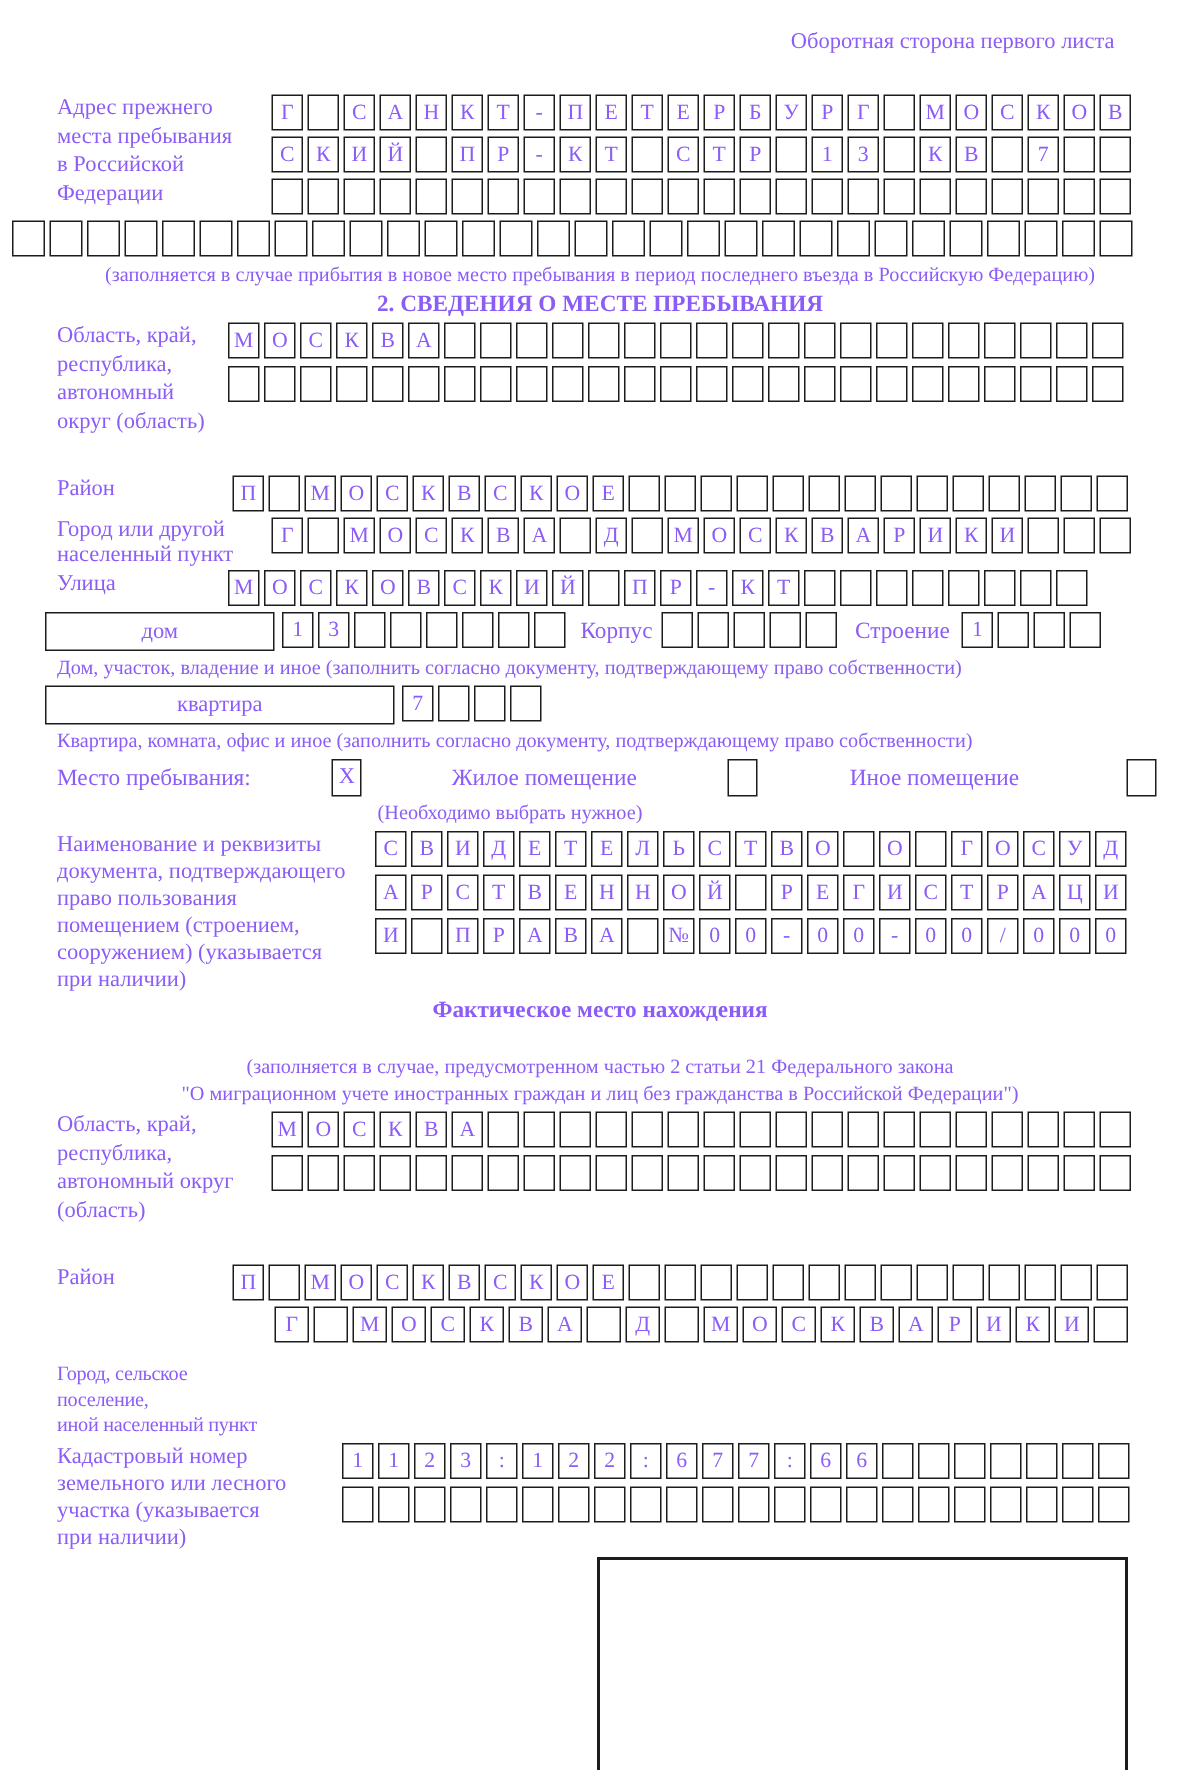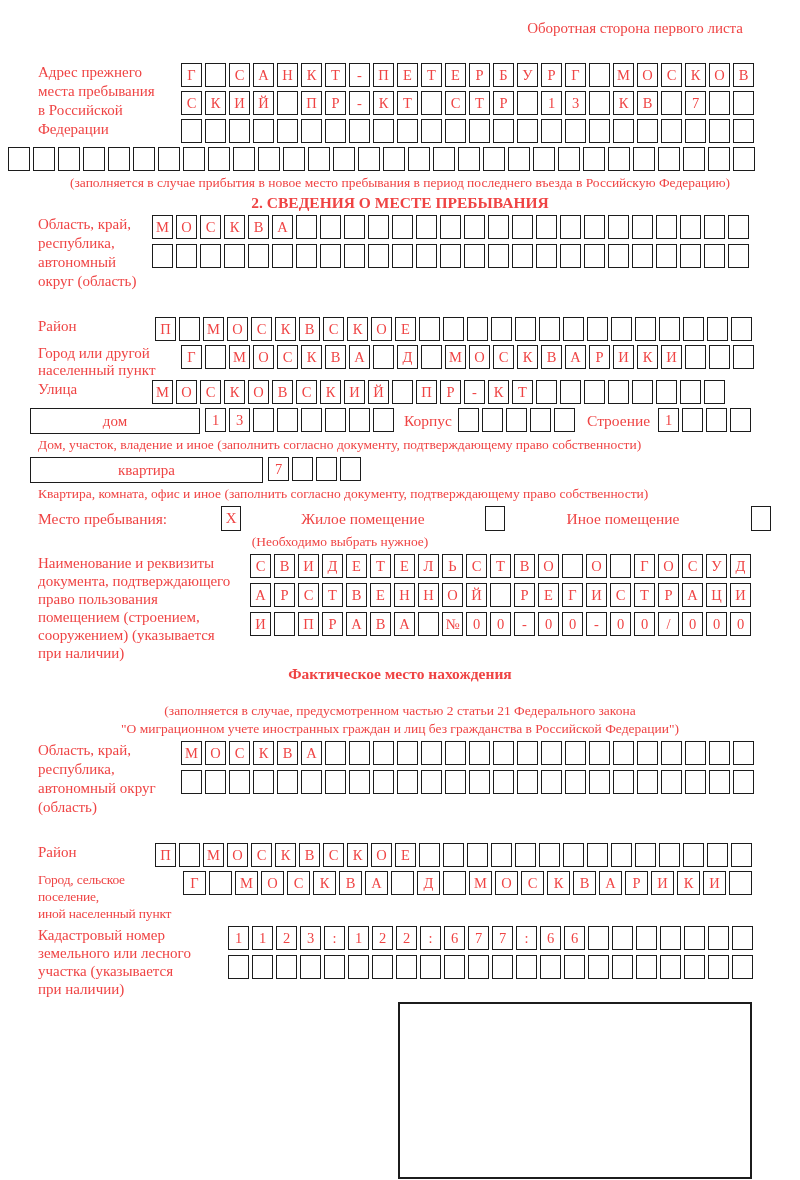--- a/index.html
+++ b/index.html
@@ -1,24 +1,24 @@
 <!DOCTYPE html>
 <html><head>
 <meta charset="utf-8">
 <style>
   html,body{margin:0;padding:0;background:#ffffff;}
   .page{
-    width:800px;height:1180px;background:#ffffff;color:#ef4444;
+    width:800px;height:1180px;background:#ffffff;color:#8b5cf6;
     font-family:"Liberation Serif","DejaVu Serif",serif;
     overflow:hidden;position:relative;box-sizing:border-box;
   }
   .corner{padding-top:20px;padding-right:57px;text-align:right;font-size:15px;}
   .frow{display:flex;align-items:flex-start;}
   .lbl{font-size:15px;line-height:19px;white-space:pre-line;flex:0 0 auto;}
-  .lbl.small{font-size:13.5px;line-height:17px;letter-spacing:-0.2px;}
+  .lbl.small{font-size:13.5px;line-height:17px;letter-spacing:-0.2px;margin-top:36px;}
   .cellcol{display:flex;flex-direction:column;gap:4px;}
   .cellcol.g5{gap:5px;}
   .cells{display:flex;gap:3px;flex:0 0 auto;}
   .cell{
     width:21px;height:24px;border:1.5px solid #1c1c1c;box-sizing:border-box;
     display:flex;align-items:center;justify-content:center;
     font-size:14.5px;flex:0 0 auto;background:#fff;
   }
   .w22 .cell{width:22px;}
   .w23 .cell{width:23px;}
@@ -32,21 +32,21 @@
   .h2{font-weight:bold;font-size:15.5px;line-height:19px;text-align:center;}
   
   .w114{width:114px;} .w117{width:117px;} .w143{width:143px;} .w145{width:145px;}
   .w190{width:190px;} .w212{width:212px;}
   .hclip{height:53px;}
   
   .ml8{margin-left:8px;} .ml30{margin-left:30px;} .ml38{margin-left:38px;}
   .ml230{margin-left:230px;}
   .mt1{margin-top:1px;} .mt2{margin-top:2px;} .mt3{margin-top:3px;} .mt4{margin-top:4px;}
   .mt5{margin-top:19px;} .mt26{margin-top:26px;}
-  .dom-box{width:170px;margin-right:5px;}
+  .dom-box{width:153px;margin-right:5px;}
   .kv-box{width:233px;margin-right:5px;}
   .gap-lbl-l{padding-left:10px;padding-right:6px;}
   .gap-lbl-l2{padding-left:12px;padding-right:8px;}
   .stamp{margin-left:398px;margin-top:4px;width:354px;height:177px;
     border:2px solid #1c1c1c;box-sizing:border-box;background:#fff;}
   .stampcap{margin-left:368px;margin-top:6px;width:414px;text-align:center;
     font-size:14px;line-height:19px;white-space:pre-line;}
   .mnote{width:220px;text-align:center;}
   .mesto .inlbl{line-height:25px;}
 </style>

